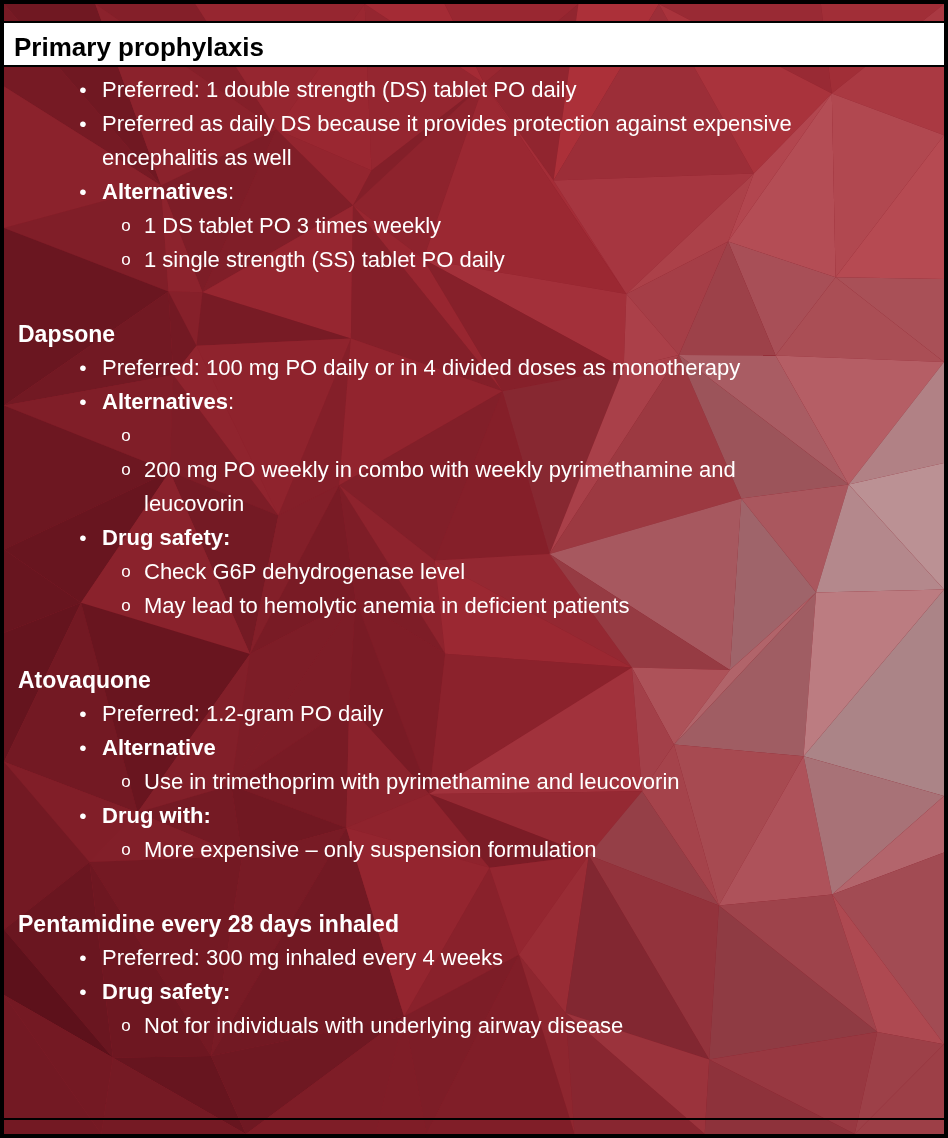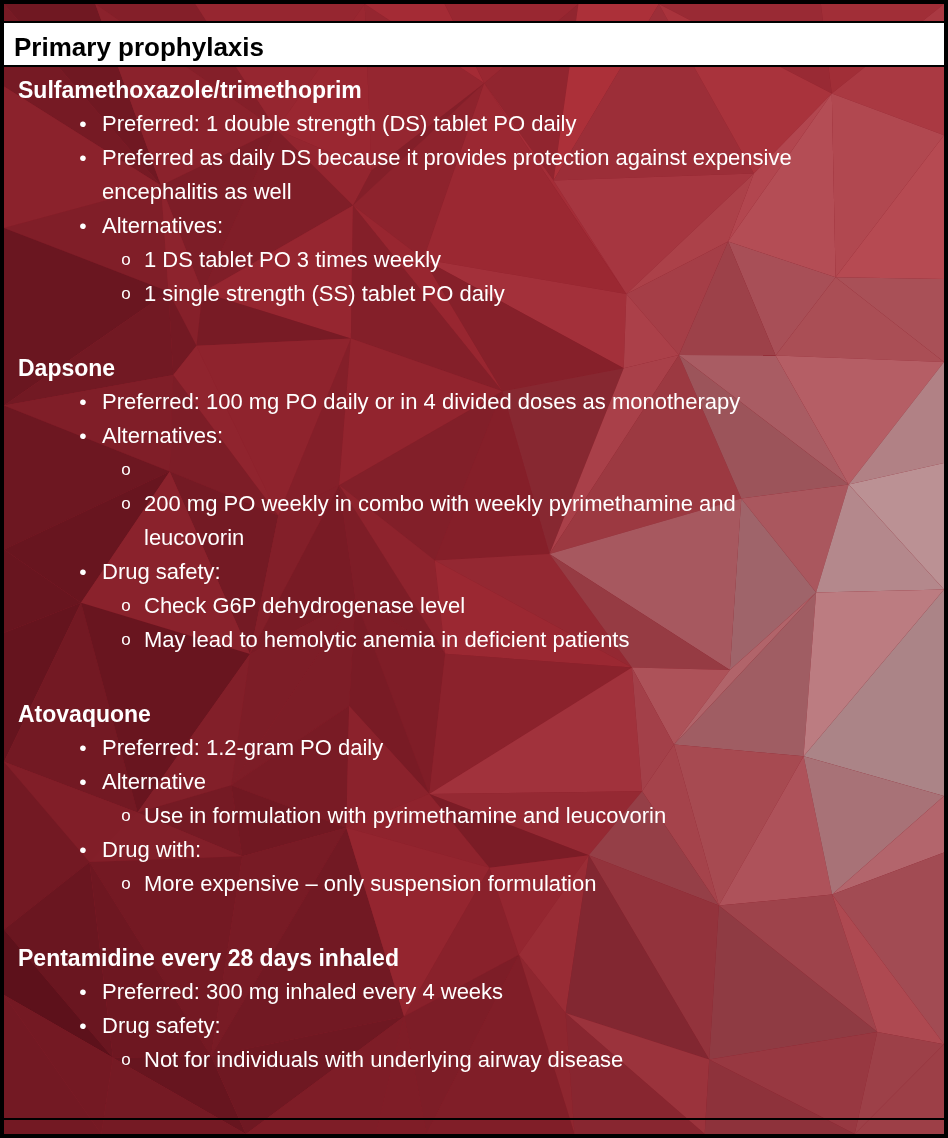--- a/index.html
+++ b/index.html
@@ -31,21 +31,21 @@
   }
   .section { margin-bottom:40px; }
   .section:last-child { margin-bottom:0; }
   .section-title { font-weight:bold; font-size:23px; line-height:34px; }
   .item { display:flex; align-items:flex-start; }
   .item .marker { flex:0 0 auto; text-align:center; }
   .l1 .marker { width:38px; margin-left:46px; font-size:21px; }
   .l2 .marker { width:36px; margin-left:90px; font-size:17px; }
   .l1 .text { max-width:690px; }
   .l2 .text { max-width:660px; }
-  .text b { font-weight:normal; }
+  .text b { font-weight:bold; }
   .bottom-strip {
     position:absolute; left:0; right:0; bottom:0; height:16px;
     border-top:2px solid var(--border,#000);
   }
 </style>
 </head>
 <body>
 
 <div class="page">
   <svg class="bg" id="bg" xmlns="http://www.w3.org/2000/svg" viewBox="0 0 940 1130" preserveAspectRatio="none">
@@ -198,21 +198,20 @@
 
   <div class="top-strip"></div>
 
   <div class="header">
     <span class="title-text">Primary prophylaxis</span>
   </div>
 
   <div class="content">
 
     <div class="section">
-      <div class="section-title">Sulfamethoxazole/trimethoprim</div>
       <div class="item l1">
         <span class="marker">•</span>
         <span class="text"><b></b><span>Preferred: 1 double strength (DS) tablet PO daily</span></span>
       </div>
       <div class="item l1">
         <span class="marker">•</span>
         <span class="text"><b></b><span>Preferred as daily DS because it provides protection against expensive encephalitis as well</span></span>
       </div>
       <div class="item l1">
         <span class="marker">•</span>
@@ -264,21 +263,21 @@
       <div class="item l1">
         <span class="marker">•</span>
         <span class="text"><b></b><span>Preferred: 1.2-gram PO daily</span></span>
       </div>
       <div class="item l1">
         <span class="marker">•</span>
         <span class="text"><b>Alternative</b><span></span></span>
       </div>
       <div class="item l2">
         <span class="marker">o</span>
-        <span class="text"><b></b><span>Use in formulation with pyrimethamine and leucovorin</span></span>
+        <span class="text"><b></b><span>Use in trimethoprim with pyrimethamine and leucovorin</span></span>
       </div>
       <div class="item l1">
         <span class="marker">•</span>
         <span class="text"><b>Drug with:</b><span></span></span>
       </div>
       <div class="item l2">
         <span class="marker">o</span>
         <span class="text"><b></b><span>More expensive – only suspension formulation</span></span>
       </div>
     </div>

